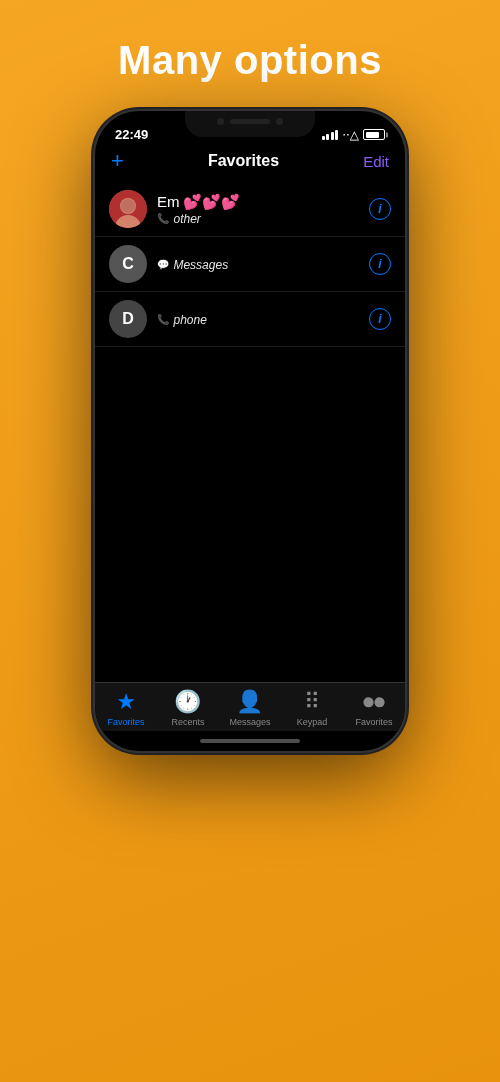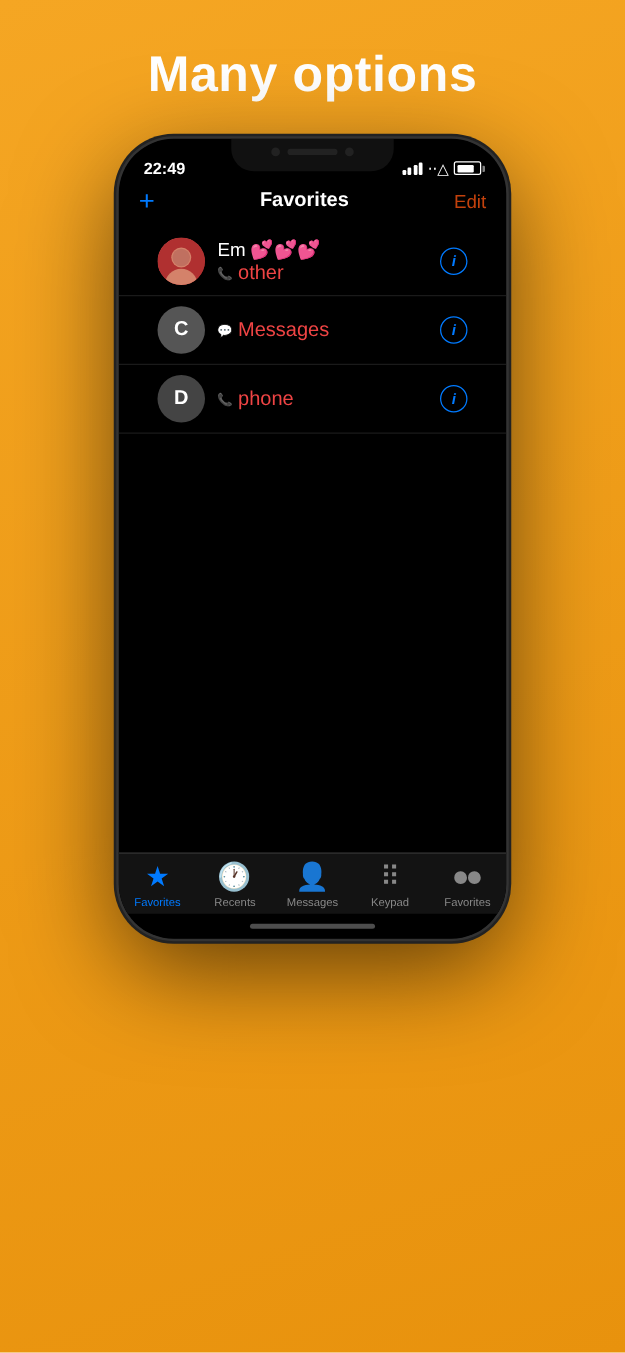--- a/index.html
+++ b/index.html
@@ -177,33 +177,33 @@
       cursor: pointer;
     }
     .nav-title {
       flex: 1;
       text-align: center;
       color: white;
       font-size: 16px;
       font-weight: 600;
     }
     .nav-edit {
-      color: #c2410c;
+      color: #8b5cf6;
       font-size: 15px;
       cursor: pointer;
     }
     
     .contact-list {
       flex: 1;
       overflow: hidden;
     }
     .contact-item {
       display: flex;
       align-items: center;
-      padding: 8px 31px;
+      padding: 8px 14px;
       border-bottom: 0.5px solid #1a1a1a;
       gap: 10px;
     }
     .avatar {
       width: 38px;
       height: 38px;
       border-radius: 50%;
       flex-shrink: 0;
       display: flex;
       align-items: center;
@@ -227,22 +227,23 @@
       display: flex;
       align-items: center;
       gap: 4px;
       margin-top: 1px;
     }
     .contact-sub-icon {
       color: #888;
       font-size: 10px;
     }
     .contact-sub-text {
-      color: #ef4444;
-      font-size: 16px;
+      color: #e5e5e5;
+      font-size: 12px;
+      font-style: italic;
     }
     .info-btn {
       width: 22px;
       height: 22px;
       border-radius: 50%;
       border: 1.5px solid #007AFF;
       display: flex;
       align-items: center;
       justify-content: center;
       color: #007AFF;

